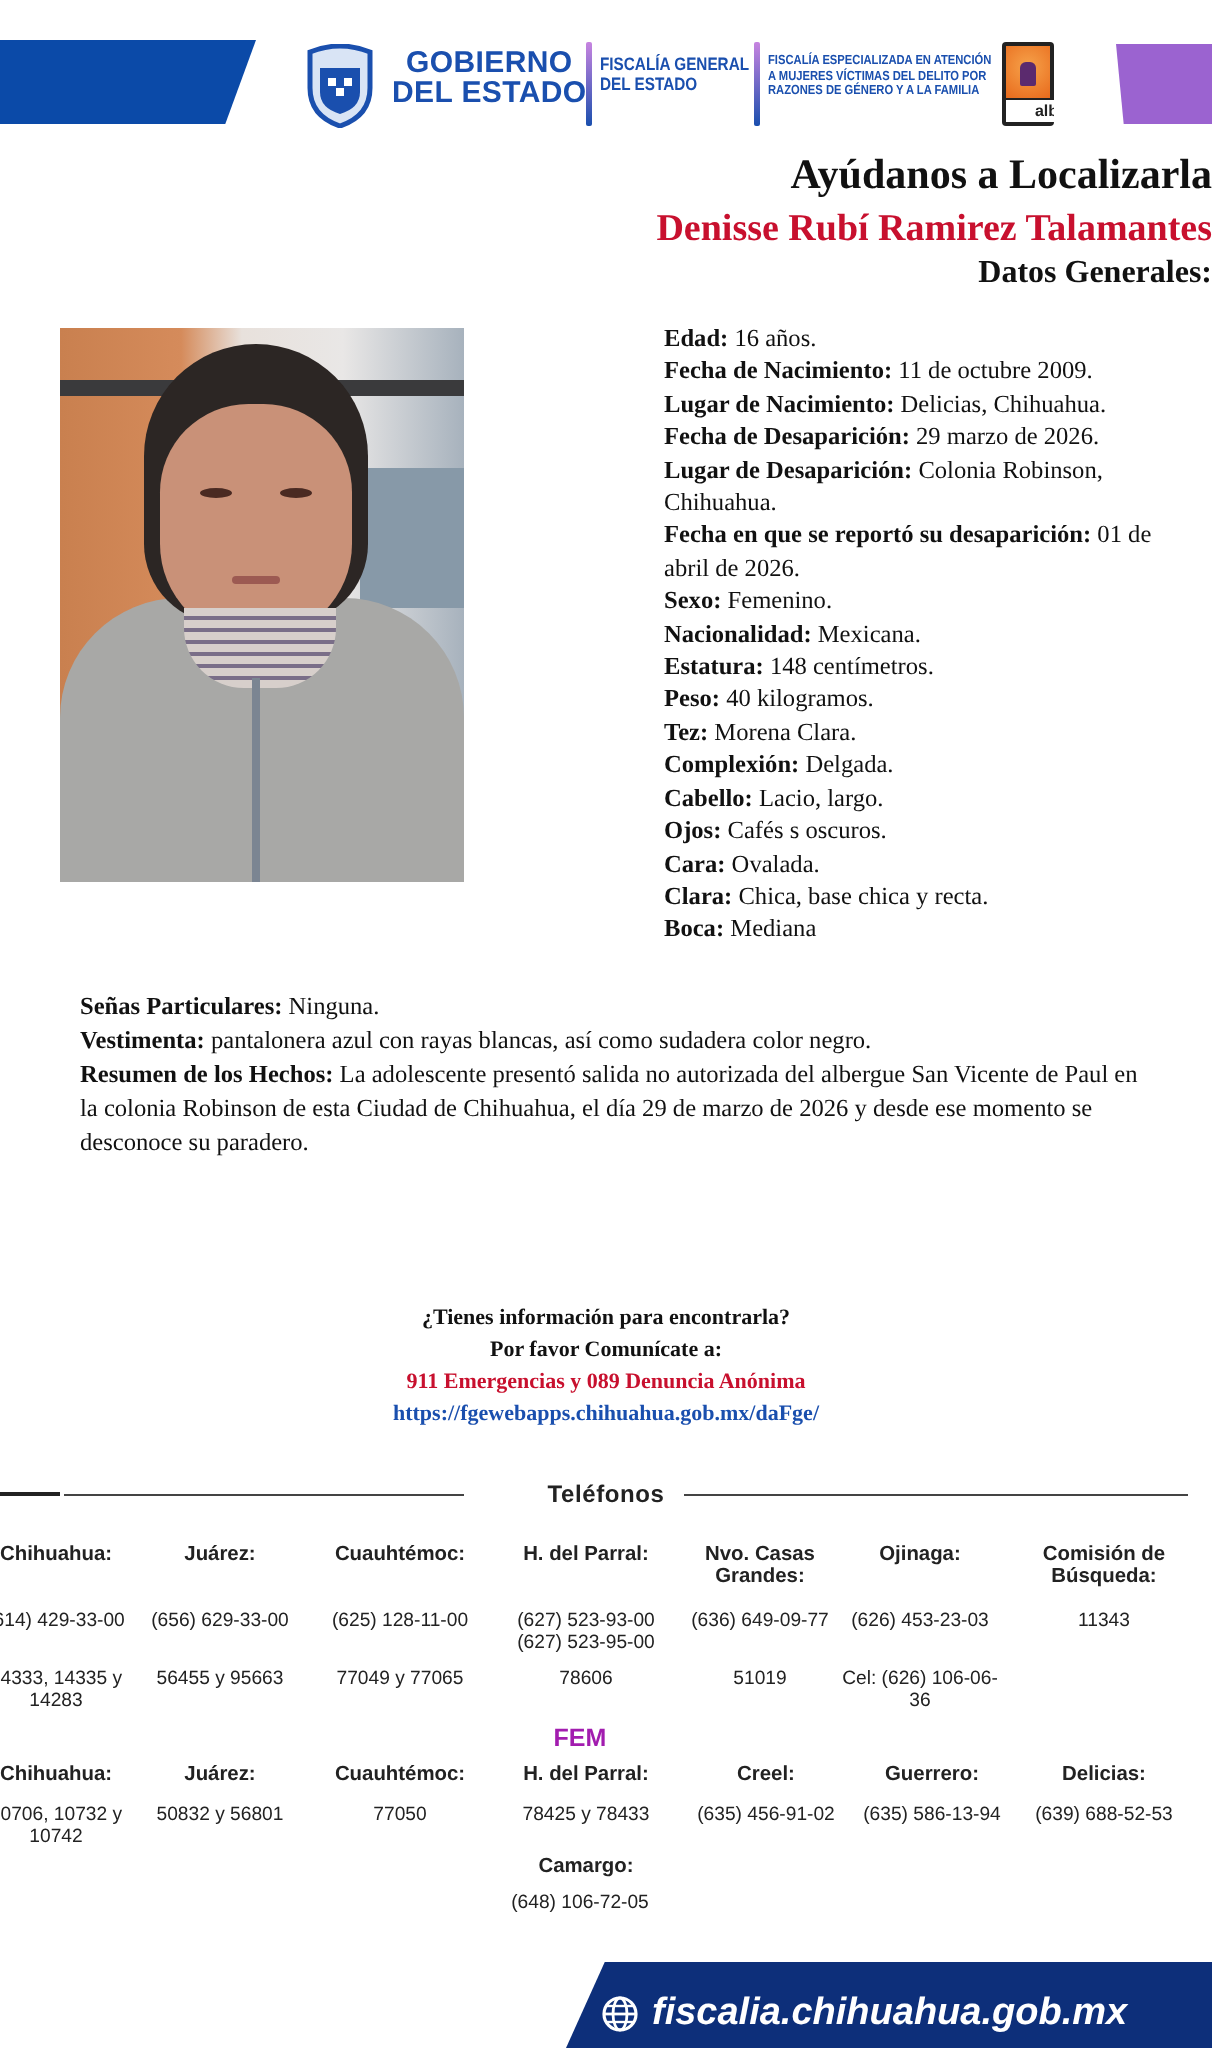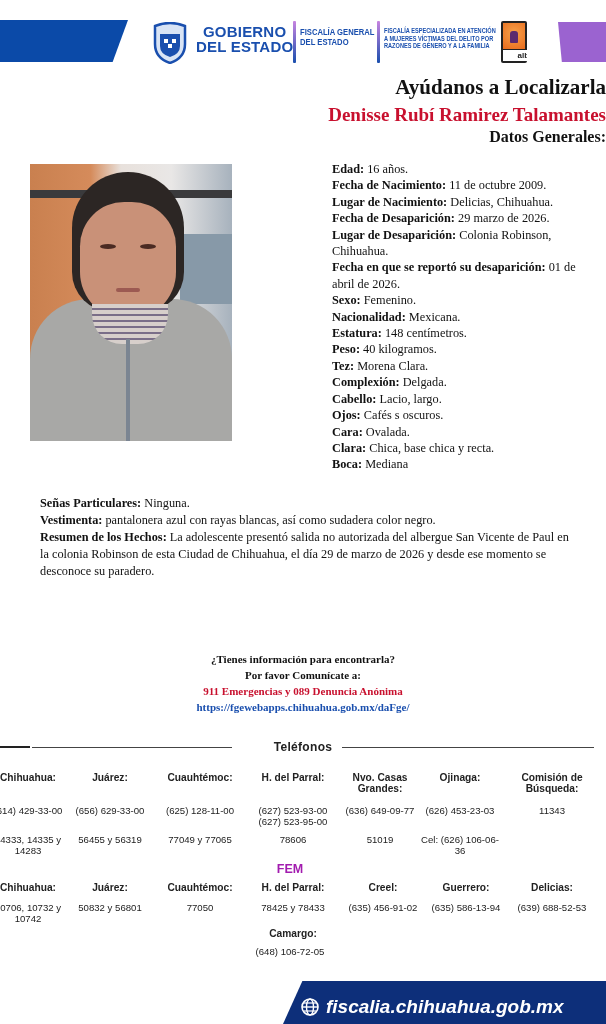--- a/index.html
+++ b/index.html
@@ -151,21 +151,21 @@
 <div class="line" style="left:32px;top:747px;width:200px"></div>
 <div class="tel-title">Teléfonos</div>
 <div class="line" style="left:342px;top:747px;width:252px"></div>
 
 <div id="phones">
     <div class="ph h" style="left: -16px; top: 772px; width: 88px;">Chihuahua:</div>
     <div class="ph" style="left: -16px; top: 805px; width: 88px;">(614) 429-33-00</div>
     <div class="ph" style="left: -10px; top: 834px; width: 76px;">14333, 14335 y 14283</div>
     <div class="ph h" style="left: 66px; top: 772px; width: 88px;">Juárez:</div>
     <div class="ph" style="left: 66px; top: 805px; width: 88px;">(656) 629-33-00</div>
-    <div class="ph" style="left: 66px; top: 834px; width: 88px;">56455 y 56319</div>
+    <div class="ph" style="left: 66px; top: 834px; width: 88px;">56455 y 95663</div>
     <div class="ph h" style="left: 156px; top: 772px; width: 88px;">Cuauhtémoc:</div>
     <div class="ph" style="left: 156px; top: 805px; width: 88px;">(625) 128-11-00</div>
     <div class="ph" style="left: 156px; top: 834px; width: 88px;">77049 y 77065</div>
     <div class="ph h" style="left: 249px; top: 772px; width: 88px;">H. del Parral:</div>
     <div class="ph" style="left: 254px; top: 805px; width: 78px;">(627) 523-93-00 (627) 523-95-00</div>
     <div class="ph" style="left: 249px; top: 834px; width: 88px;">78606</div>
     <div class="ph h" style="left: 345px; top: 772px; width: 70px;">Nvo. Casas Grandes:</div>
     <div class="ph" style="left: 336px; top: 805px; width: 88px;">(636) 649-09-77</div>
     <div class="ph" style="left: 336px; top: 834px; width: 88px;">51019</div>
     <div class="ph h" style="left: 416px; top: 772px; width: 88px;">Ojinaga:</div>

